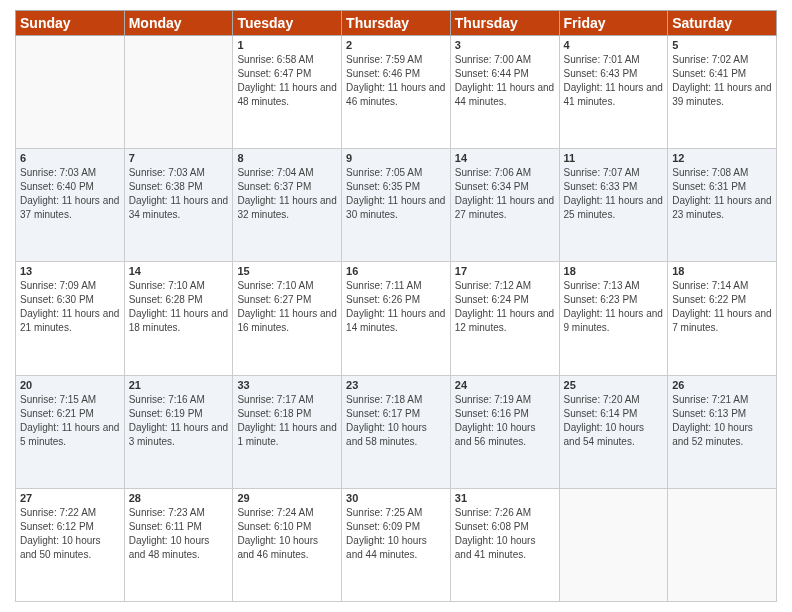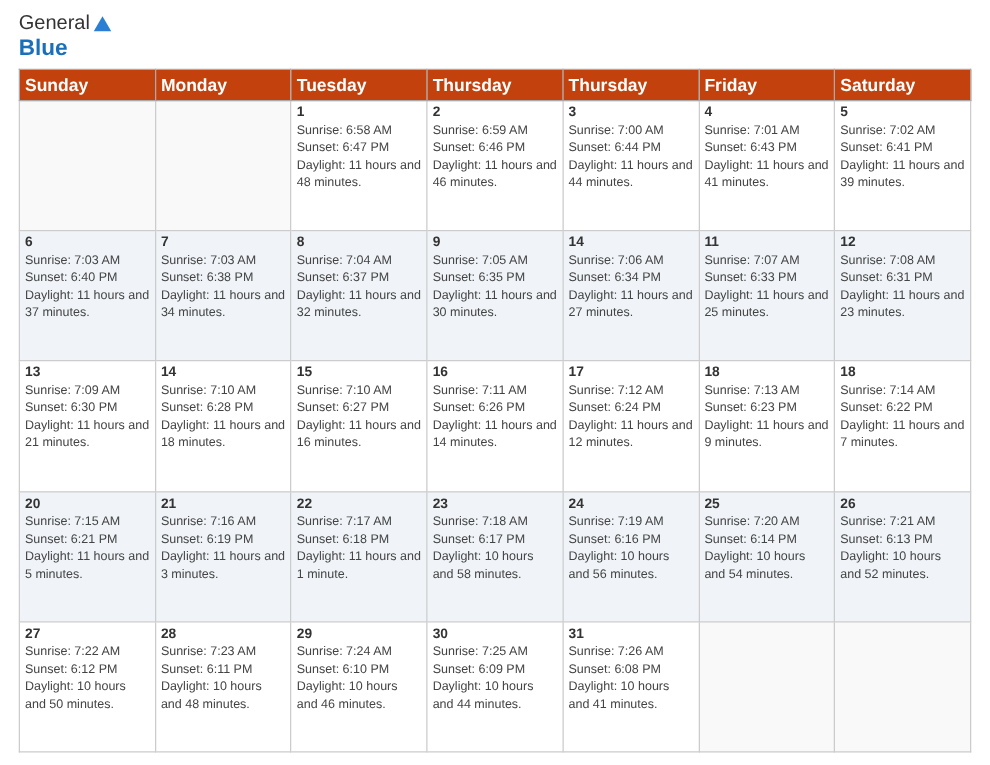--- a/index.html
+++ b/index.html
@@ -82,35 +82,20 @@
       line-height: 1.4;
     }
     .row-shade td {
       background: #f0f4f8;
     }
   </style>
 </head>
 <body>
 
 <div class="page">
-  <div class="header">
-    <div class="logo">
-      <div style="display:flex; align-items:center; gap:2px;">
-        <span class="logo-general">General</span>
-        <svg width="16" height="16" viewBox="0 0 16 16">
-          <polygon points="8,2 15,14 1,14" fill="#2a7fd4"></polygon>
-        </svg>
-      </div>
-      <span class="logo-blue" style="font-size:18px;font-weight:bold;">Blue</span>
-    </div>
-    <div class="title-block">
-      <div class="month-title"></div>
-      <div class="location-title"></div>
-    </div>
-  </div>
 
   <table class="calendar-table">
     <thead>
       <tr id="weekday-header">
           <th>Sunday</th>
           <th>Monday</th>
           <th>Tuesday</th>
           <th>Thursday</th>
           <th>Thursday</th>
           <th>Friday</th>
@@ -122,21 +107,21 @@
           <td class="empty"></td>
           <td class="empty"></td>
           <td>
             <span class="day-number">1</span>
             <div class="day-info">Sunrise: 6:58 AM
 Sunset: 6:47 PM
 Daylight: 11 hours and 48 minutes.</div>
           </td>
           <td>
             <span class="day-number">2</span>
-            <div class="day-info">Sunrise: 6:59 AM
+            <div class="day-info">Sunrise: 7:59 AM
 Sunset: 6:46 PM
 Daylight: 11 hours and 46 minutes.</div>
           </td>
           <td>
             <span class="day-number">3</span>
             <div class="day-info">Sunrise: 7:00 AM
 Sunset: 6:44 PM
 Daylight: 11 hours and 44 minutes.</div>
           </td>
           <td>
@@ -247,21 +232,21 @@
 Sunset: 6:21 PM
 Daylight: 11 hours and 5 minutes.</div>
           </td>
           <td>
             <span class="day-number">21</span>
             <div class="day-info">Sunrise: 7:16 AM
 Sunset: 6:19 PM
 Daylight: 11 hours and 3 minutes.</div>
           </td>
           <td>
-            <span class="day-number">22</span>
+            <span class="day-number">33</span>
             <div class="day-info">Sunrise: 7:17 AM
 Sunset: 6:18 PM
 Daylight: 11 hours and 1 minute.</div>
           </td>
           <td>
             <span class="day-number">23</span>
             <div class="day-info">Sunrise: 7:18 AM
 Sunset: 6:17 PM
 Daylight: 10 hours and 58 minutes.</div>
           </td>

